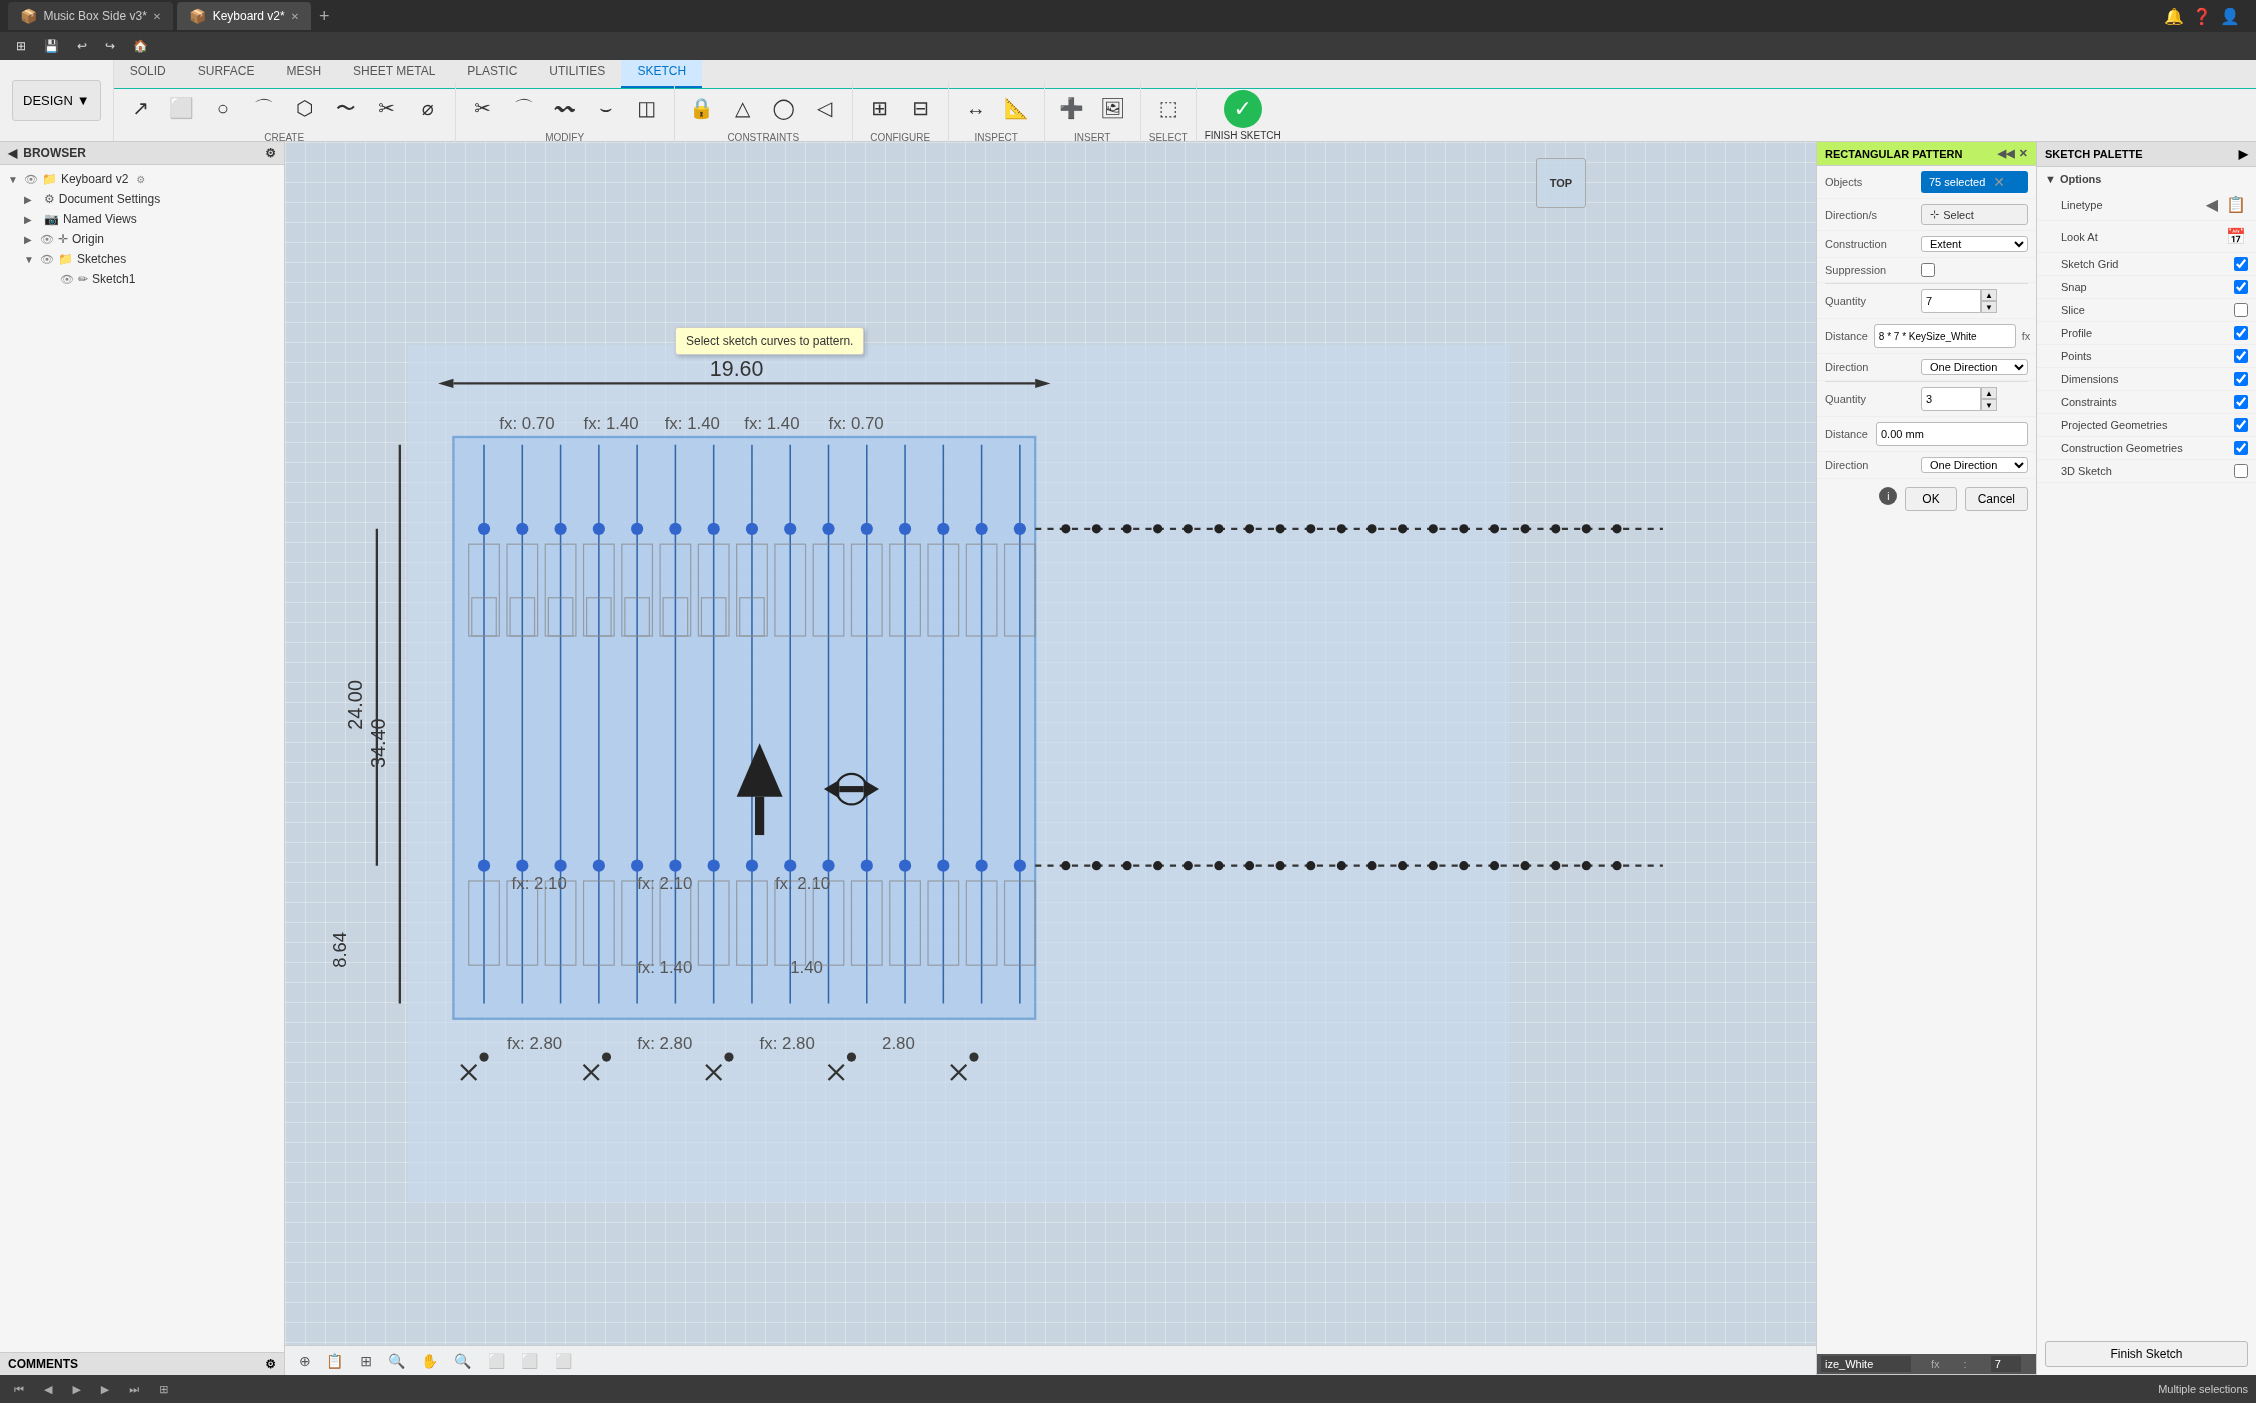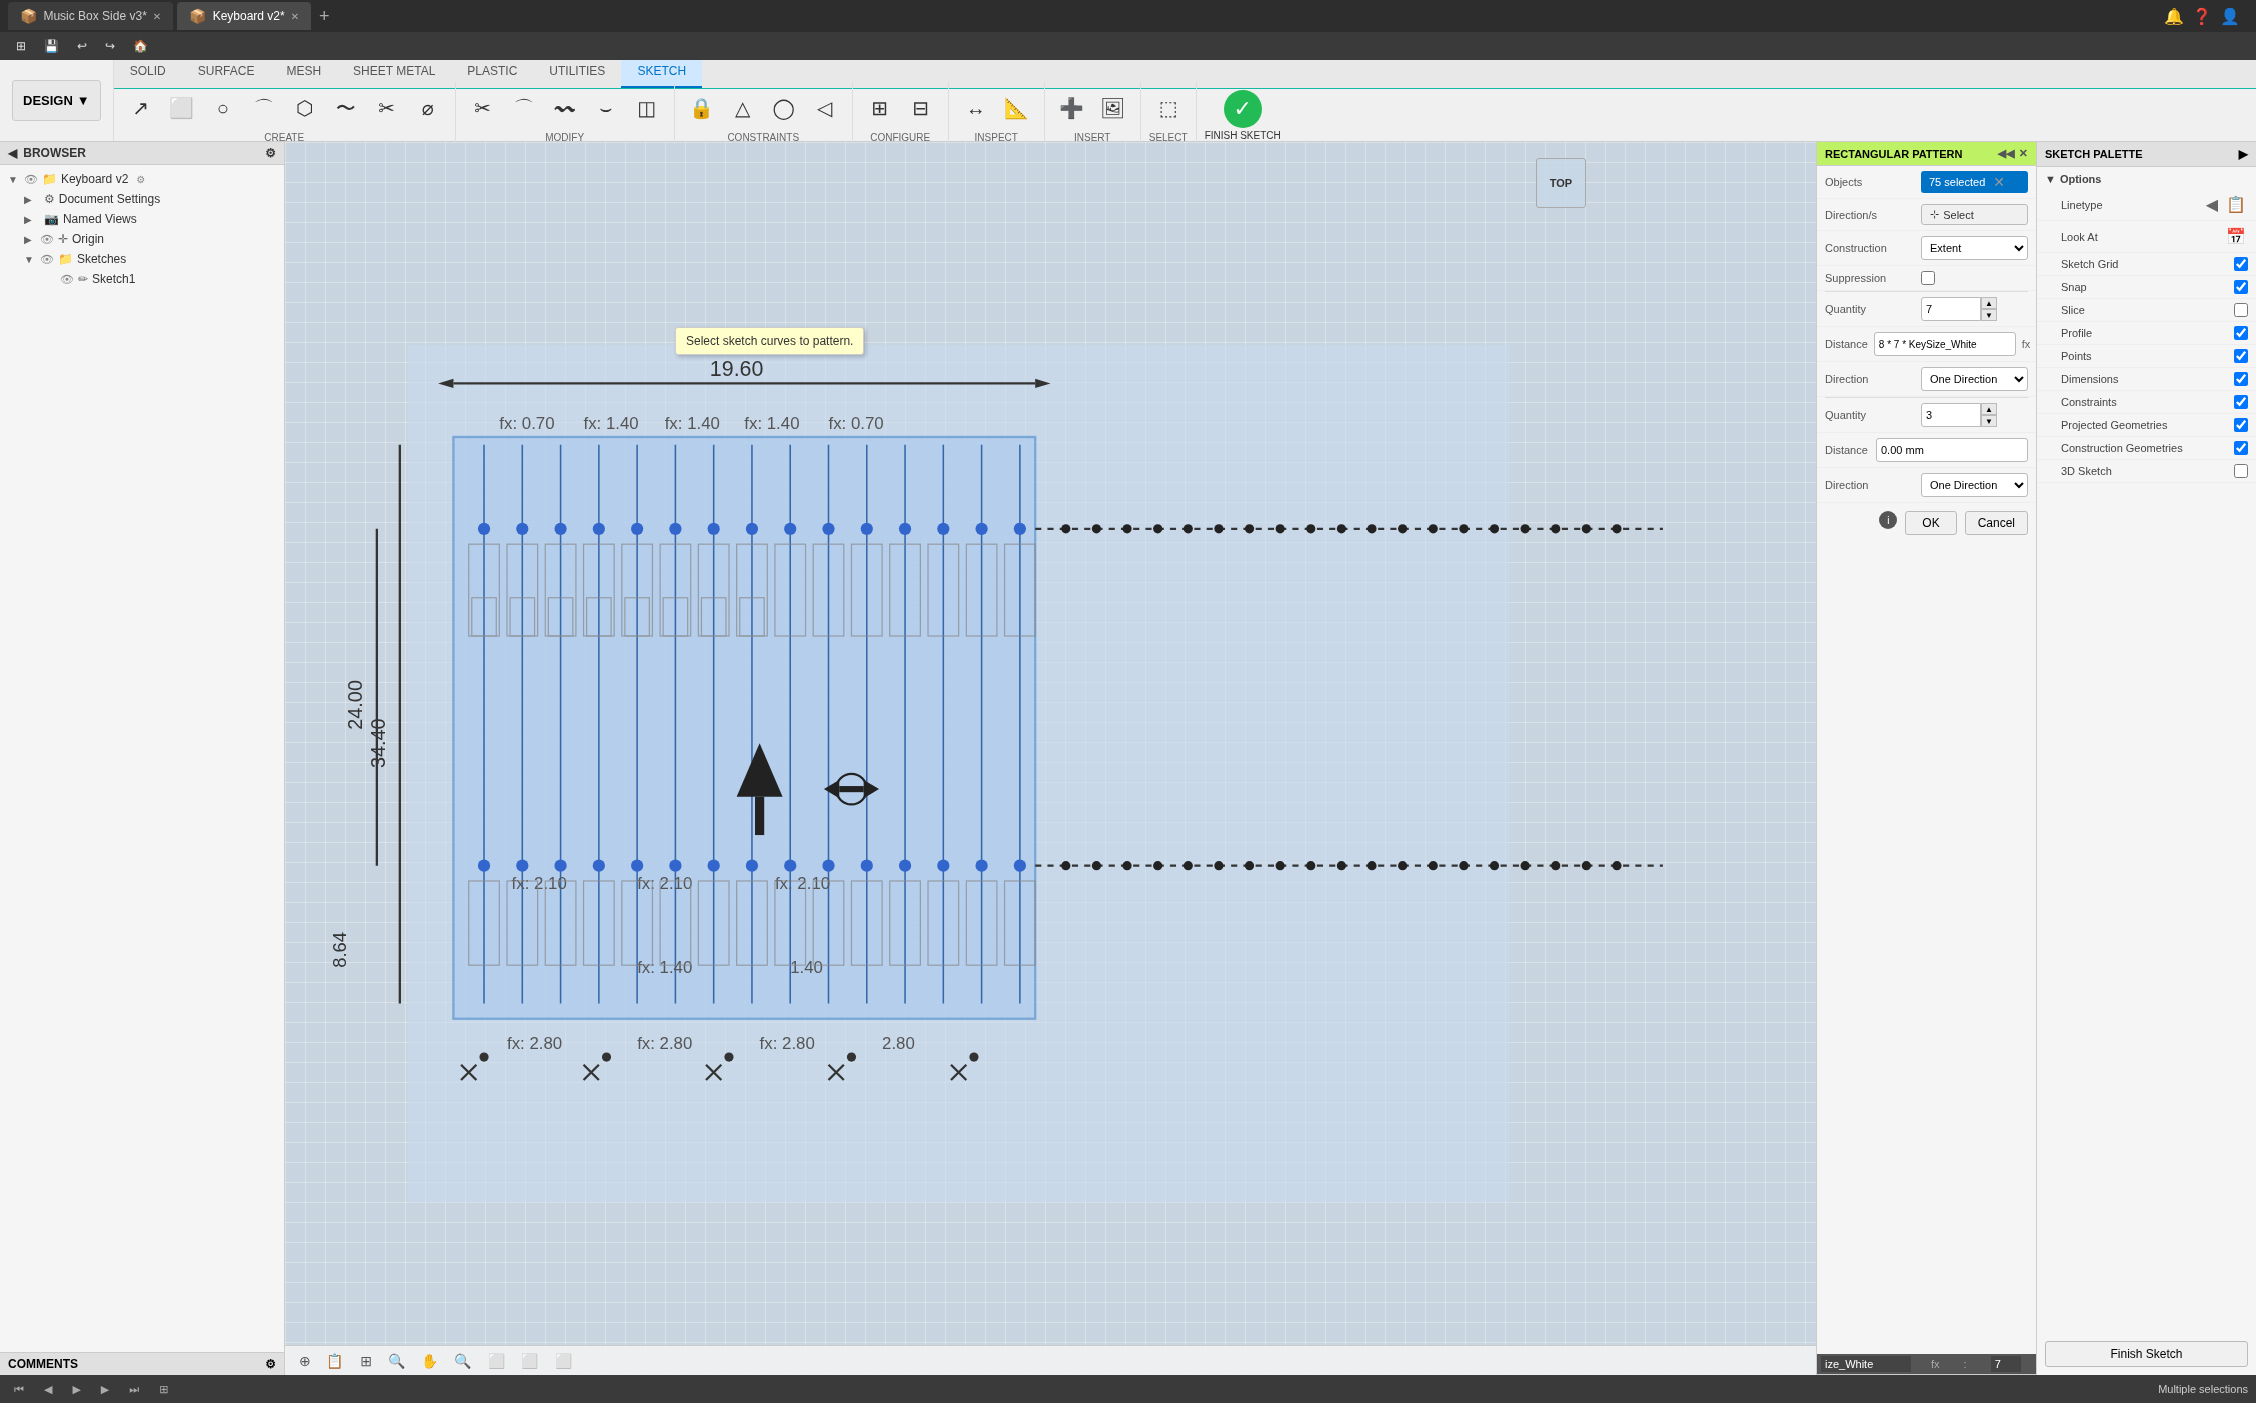--- a/index.html
+++ b/index.html
@@ -39,21 +39,21 @@
     .tool-btn {
       display: flex; flex-direction: column; align-items: center; justify-content: center;
       width: 38px; height: 44px; background: none; border: none; border-radius: 3px;
       cursor: pointer; font-size: 10px; color: #333; gap: 2px;
     }
     .tool-icon { font-size: 20px; line-height: 1; }
 
     
     .design-btn {
       display: flex; align-items: center; gap: 4px; background: #e8e8e8; border: 1px solid #ccc;
-      border-radius: 3px; padding: 12px 10px; cursor: pointer; font-size: 13px; font-weight: bold; margin: auto 6px; text-align: center;
+      border-radius: 3px; padding: 12px 10px; cursor: pointer; font-size: 13px; font-weight: normal; margin: auto 6px; text-align: center;
     }
     .tab-item {
       padding: 4px 16px; font-size: 12px; cursor: pointer; border-bottom: 2px solid transparent; color: #555;
     }
     .tab-item.active { border-bottom: 2px solid #0073c6; color: #0073c6; font-weight: normal; }
 
     
     #sidebar {
       width: 285px; background: #f5f5f5; border-right: 1px solid #ccc; display: flex; flex-direction: column; overflow: hidden;
     }
@@ -99,21 +99,21 @@
     }
     .panel-header .expand-icon { cursor: pointer; color: #555; font-size: 11px; }
     .panel-row {
       display: flex; align-items: center; padding: 5px 8px; border-bottom: 1px solid #eee; gap: 6px;
     }
     .panel-row-label { width: 90px; font-size: 11px; color: #555; }
     .panel-input {
       flex: 1; height: 24px; border: 1px solid #bbb; border-radius: 3px; padding: 0 4px; font-size: 11px; background: #fff;
     }
     .panel-select {
-      flex: 1; height: 24px; border: 1px solid #bbb; border-radius: 3px; padding: 0 4px; font-size: 11px; background: #fff; cursor: pointer;
+      flex: 1; height: 16px; border: 1px solid #bbb; border-radius: 3px; padding: 0 4px; font-size: 11px; background: #fff; cursor: pointer;
     }
     .objects-btn {
       display: flex; align-items: center; gap: 4px; background: #0073c6; color: #fff;
       border: none; border-radius: 3px; padding: 3px 8px; font-size: 11px; cursor: pointer; flex: 1;
     }
     .select-btn {
       display: flex; align-items: center; gap: 4px; background: #f0f0f0; color: #333;
       border: 1px solid #bbb; border-radius: 3px; padding: 3px 8px; font-size: 11px; cursor: pointer; flex: 1;
     }
     .close-x { cursor: pointer; color: #999; font-size: 14px; margin-left: 4px; }

